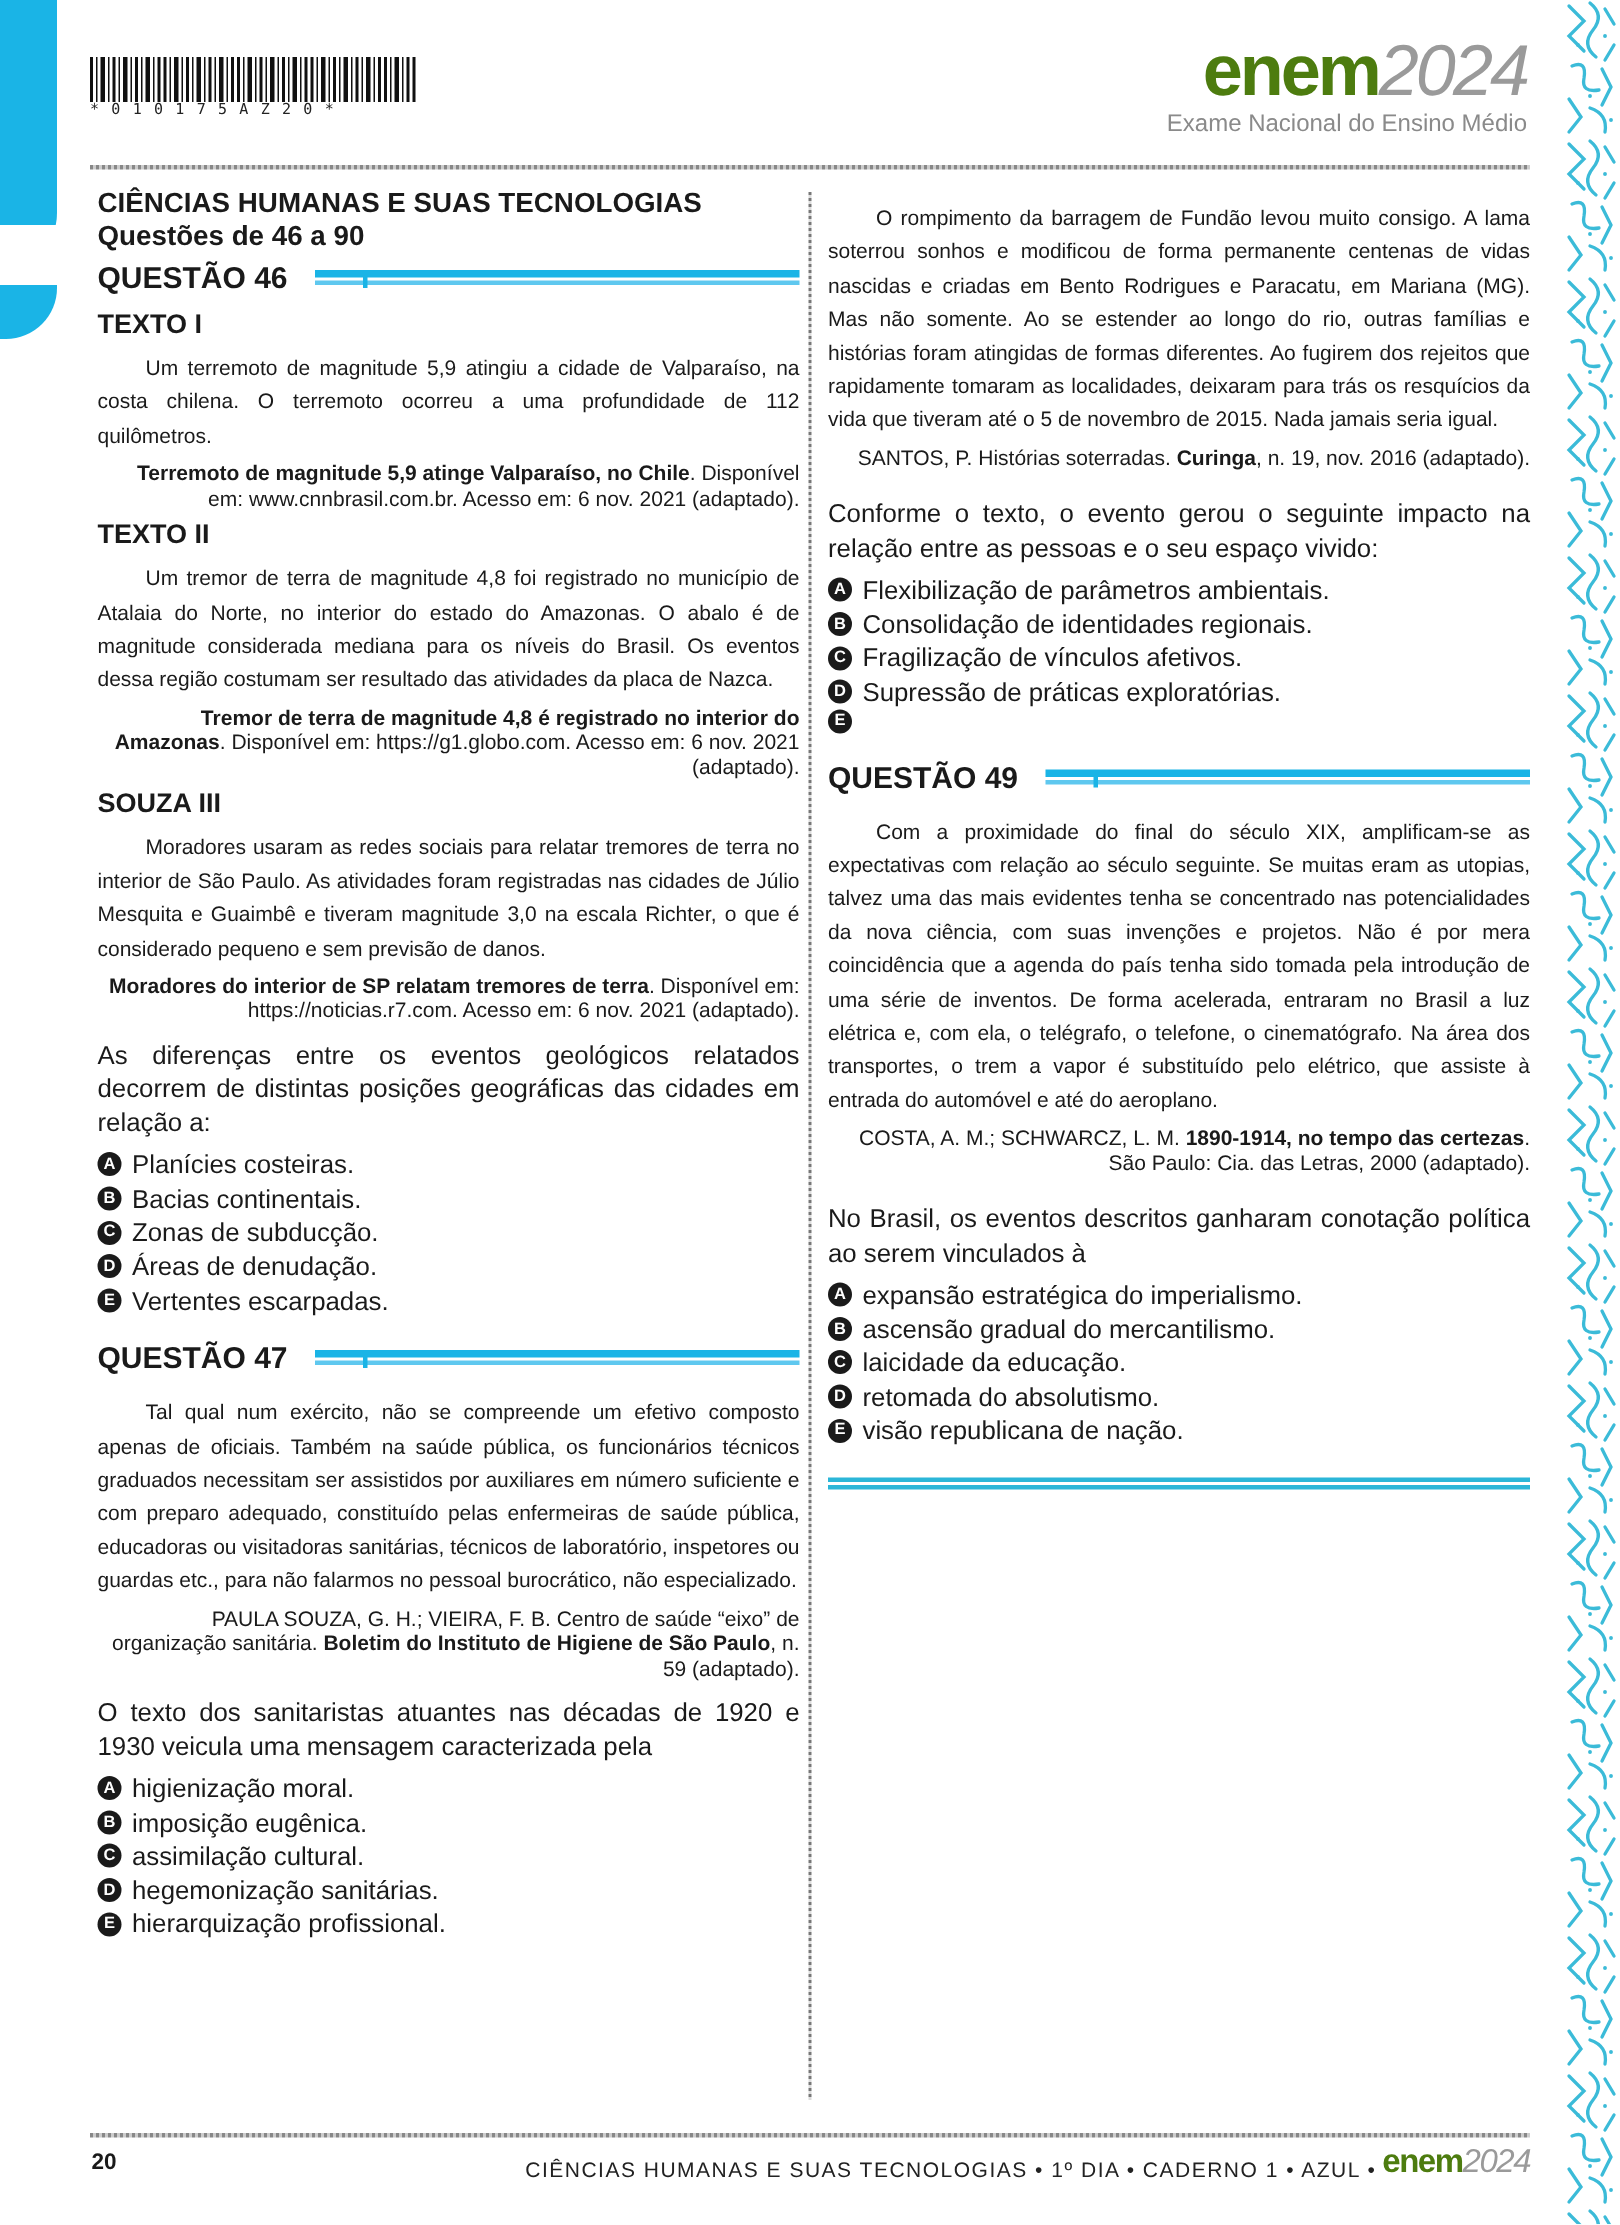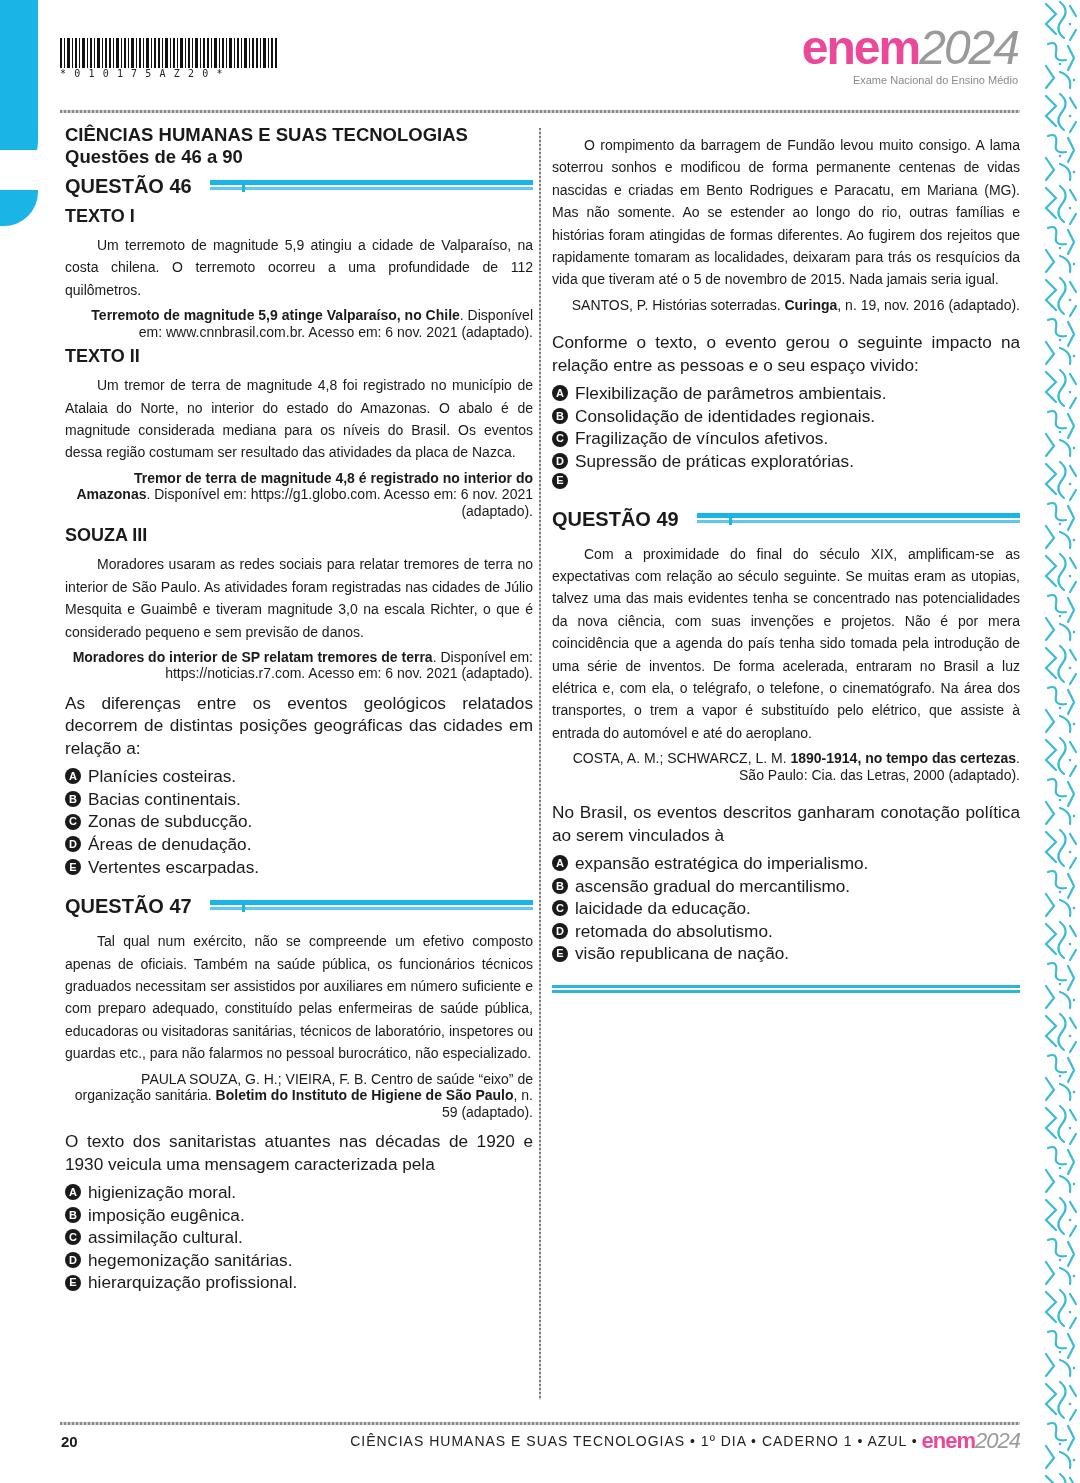--- a/index.html
+++ b/index.html
@@ -4,23 +4,23 @@
 <style>
   html, body { margin:0; padding:0; background:#fff; }
   body { width:1080px; height:1483px; position:relative; overflow:hidden; font-family:"Liberation Sans", sans-serif; color:#1a1a1a; }
   .left-tab { position:absolute; left:0; top:0; width:38px; height:180px; background:#1ab4e6; border-bottom-right-radius:38px; }
   .left-gap { position:absolute; left:0; top:150px; width:38px; height:45px; background:#fff; border-top-right-radius:0; border-bottom-right-radius:38px; }
   .pattern-strip { position:absolute; right:0; top:0; width:40px; height:1483px; overflow:hidden; }
   .barcode { position:absolute; left:60px; top:38px; width:218px; height:30px; }
   .barcode-text { position:absolute; left:60px; top:68px; width:218px; font-family:"DejaVu Sans Mono", monospace; font-size:10px; letter-spacing:8.2px; color:#222; }
   .logo { position:absolute; right:62px; top:24px; text-align:right; }
   .logo-main { font-size:48px; line-height:48px; letter-spacing:-2px; }
-  .logo-enem { color:#ec4899; font-weight:bold; }
+  .logo-enem { color:#4d7c0f; font-weight:bold; }
   .logo-year { color:#9a9a9a; font-style:italic; font-weight:normal; }
-  .logo-sub { font-size:11px; color:#8a8a8a; margin-top:2px;text-align:right; }
+  .logo-sub { font-size:16px; color:#8a8a8a; margin-top:2px;text-align:right; }
   .dotted-rule { position:absolute; left:60px; right:60px; height:3px; background:repeating-linear-gradient(90deg,#888 0 2px,#ccc 2px 4px); }
   .col { position:absolute; top:124px; width:468px; }
   .col-left { left:65px; }
   .col-right { left:552px; }
   .col-divider { position:absolute; left:539px; top:128px; height:1272px; width:2px; background:repeating-linear-gradient(180deg,#777 0 2px,#ddd 2px 4px); }
   .area-title { font-weight:bold; font-size:18.5px; line-height:22px; margin:0; }
   .area-sub { font-weight:bold; font-size:18.5px; line-height:22px; margin:0; }
   .q-head { display:flex; align-items:center; margin-top:4px; margin-bottom:4px; }
   .q-title { font-weight:bold; font-size:20px; line-height:28px; white-space:nowrap; }
   .q-bar { flex:1; margin-left:18px; position:relative; height:12px; }
@@ -33,21 +33,21 @@
   .source { font-size:14px; line-height:16.5px; text-align:right; margin:6px 0 4px 0; }
   .source b { font-weight:bold; }
   .opts { list-style:none; padding:0; margin:0; }
   .opt { font-size:17.2px; line-height:22.6px; display:flex; align-items:center; }
   .opt-badge { display:inline-flex; align-items:center; justify-content:center; width:16px; height:16px; border-radius:50%; background:#1a1a1a; color:#fff; font-size:11px; font-weight:bold; margin-right:7px; flex-shrink:0; }
   .end-bar { height:8px; margin-top:20px; position:relative; }
   .end-bar .e1 { position:absolute; left:0; right:0; top:0; height:3px; background:#2bb6d8; }
   .end-bar .e2 { position:absolute; left:0; right:0; top:5px; height:3px; background:#2bb6d8; }
   .footer { position:absolute; left:61px; right:60px; top:1428px; display:flex; justify-content:space-between; align-items:center; }
   .page-num { font-weight:bold; font-size:15px; }
-  .footer-right { font-size:14px; letter-spacing:1px; color:#222; display:flex; align-items:center; }
+  .footer-right { font-size:14px; letter-spacing:1px; color:#222; display:flex; align-items:flex-end; }
   .footer-logo { font-size:22px; letter-spacing:-1px; margin-left:4px; }
 </style>
 </head>
 <body>
 
 <div class="left-tab"></div>
 <div class="left-gap"></div>
 <div style="position:absolute;left:0;top:178px;width:38px;height:48px;background:#1ab4e6;border-bottom-right-radius:34px;clip-path:inset(12px 0 0 0);"></div>
 
 <div class="pattern-strip">

